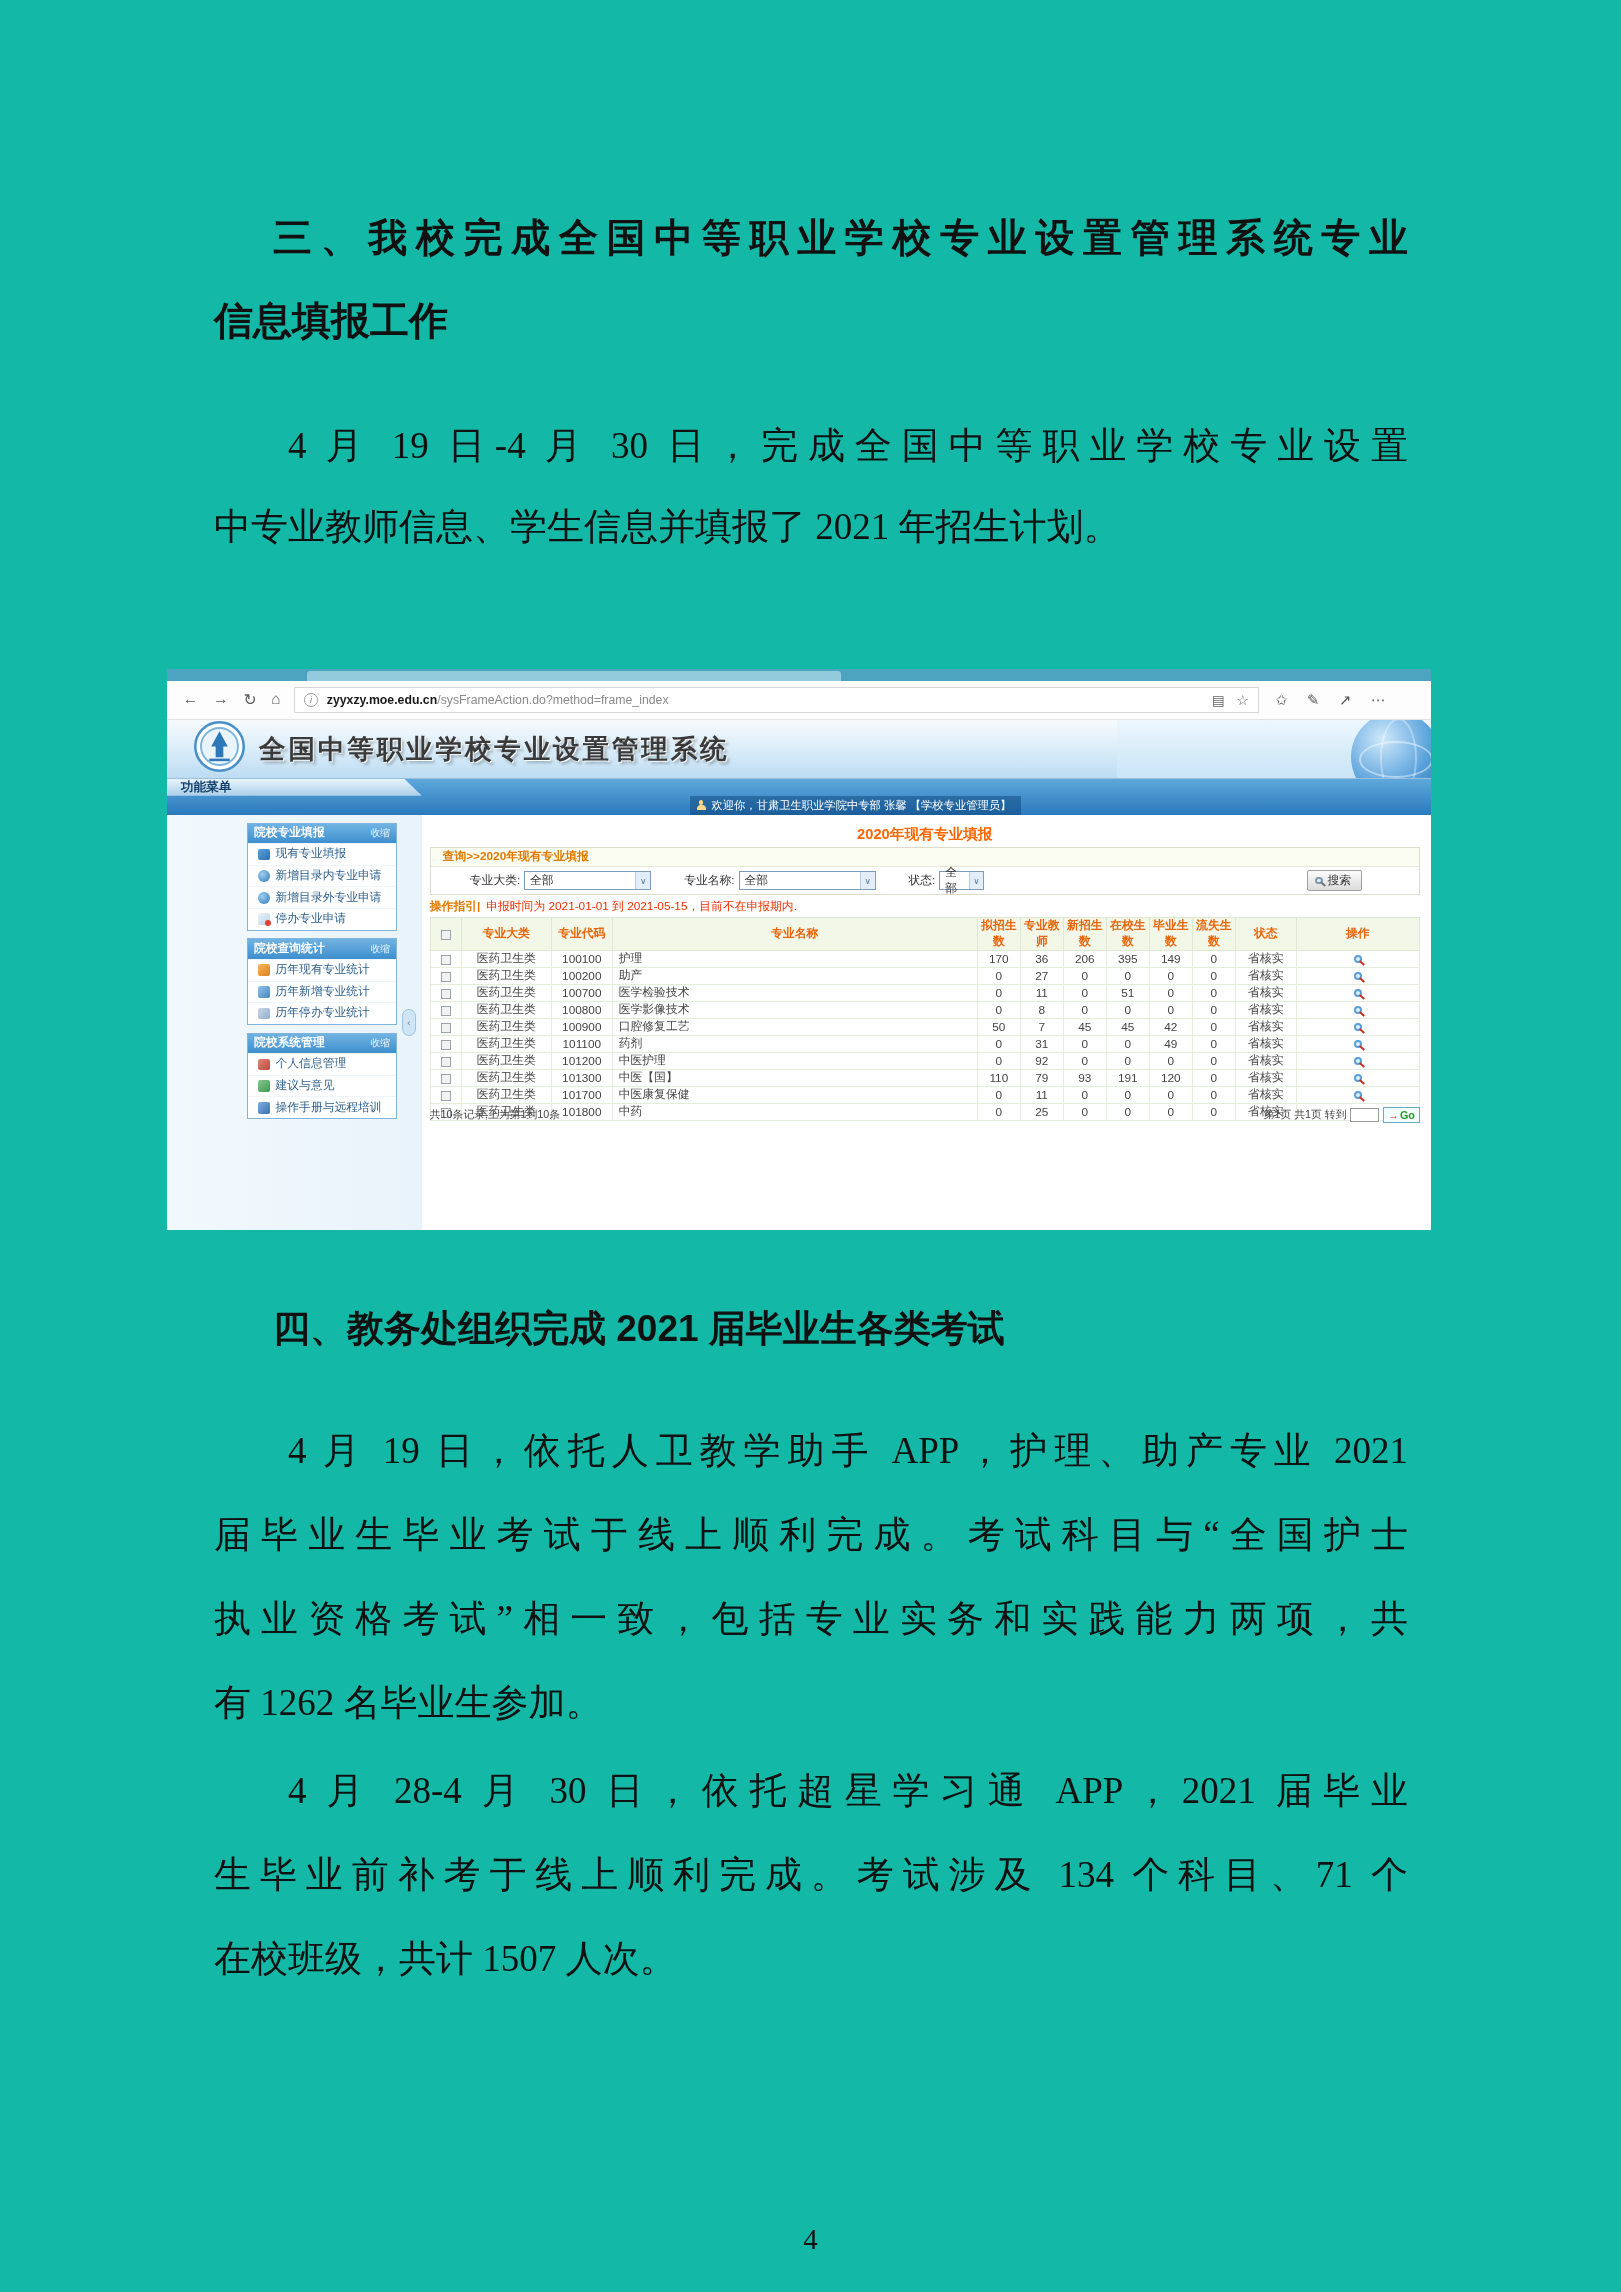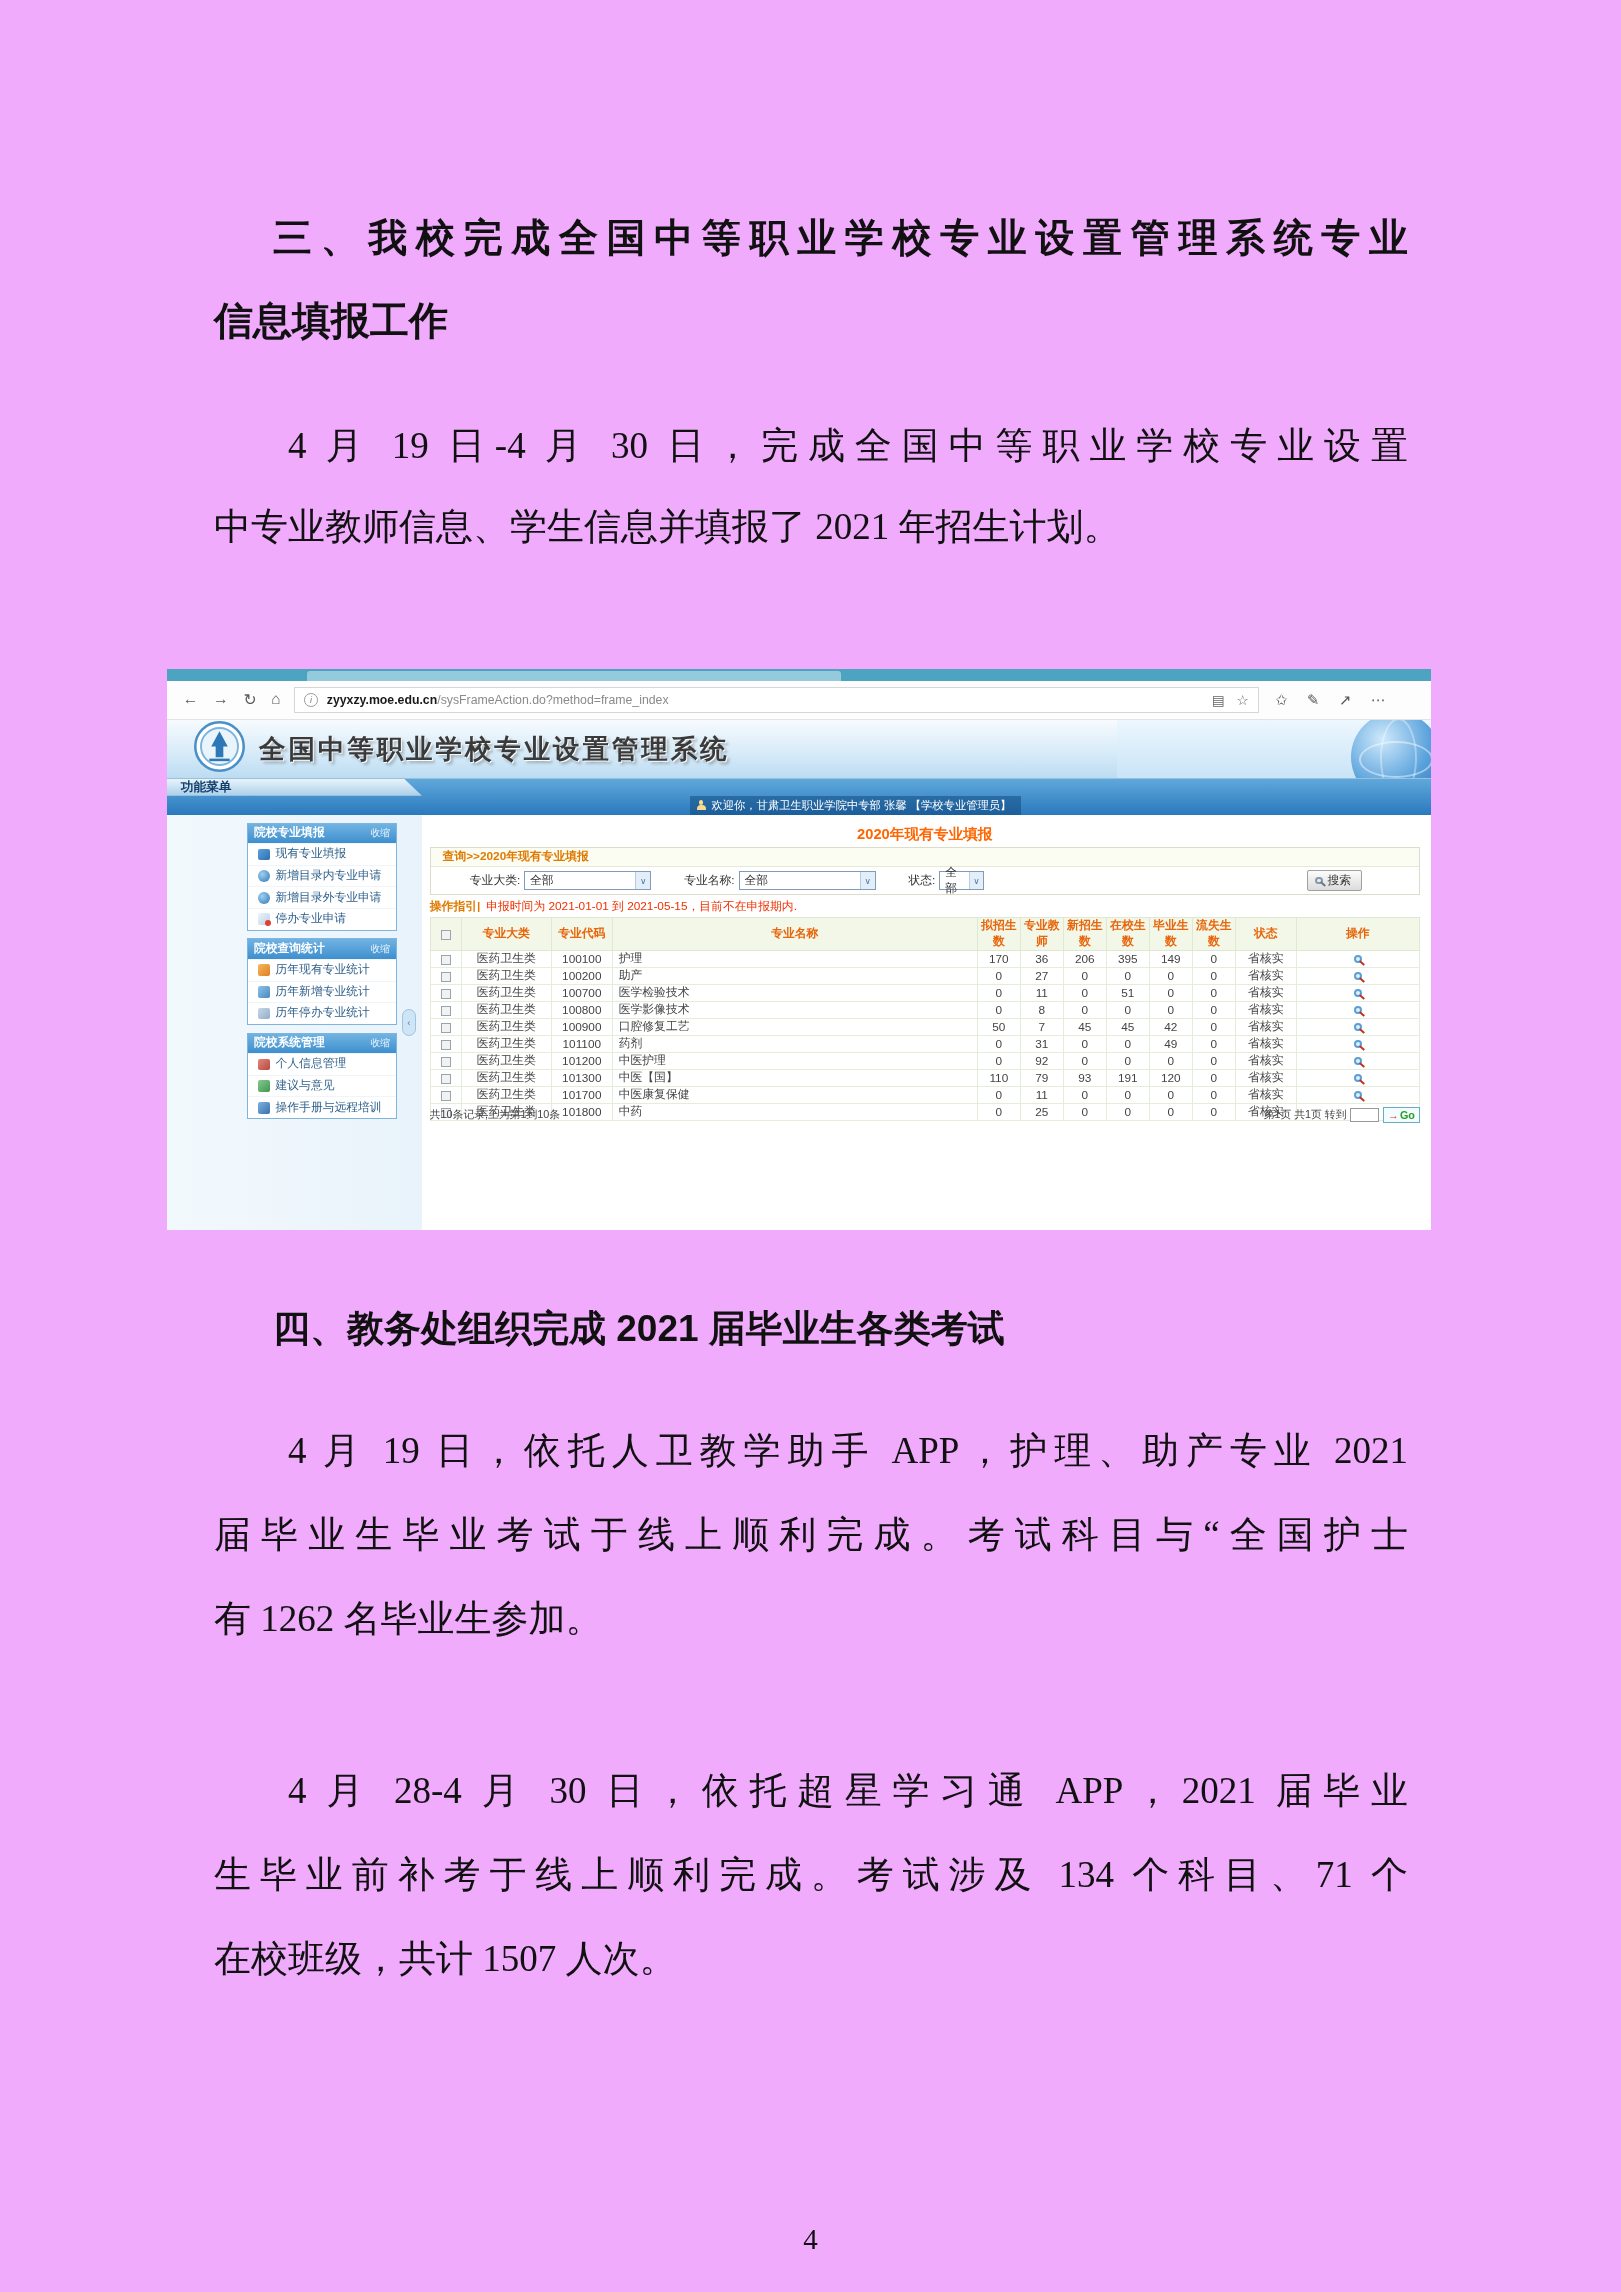--- a/index.html
+++ b/index.html
@@ -1,17 +1,17 @@
 <!DOCTYPE html>
 <html><head>
 <meta charset="utf-8">
 <style>
   * { margin:0; padding:0; box-sizing:border-box; }
   body { background:#888; }
-  .page { position:relative; width:1621px; height:2293px; background:#f0abfc; margin:0 auto;
+  .page { position:relative; width:1621px; height:2293px; background:#14b8a6; margin:0 auto;
           font-family:"Liberation Serif", serif; color:#111; overflow:hidden; }
 
   
   .docblock { position:absolute; left:214px; width:1194px; }
   .docblock > div { text-align:justify; text-align-last:justify; }
   .docblock > div:last-child { text-align-last:left; }
   .h3 { top:196px; font-size:39px; font-weight:bold; line-height:83px;
         font-family:"Liberation Sans", sans-serif; }
   .h3 > div:first-child { text-indent:59px; }
   .p3 { top:405px; font-size:37px; line-height:81px; }
@@ -533,20 +533,21 @@
     </div>
   </div>
 
   <div class="docblock h4">
     <div>四、教务处组织完成 2021 届毕业生各类考试</div>
   </div>
 
   <div class="docblock p4a">
       <div>4 月 19 日，依托人卫教学助手 APP，护理、助产专业 2021</div>
       <div>届毕业生毕业考试于线上顺利完成。考试科目与“全国护士</div>
+      <div>执业资格考试”相一致，包括专业实务和实践能力两项，共</div>
       <div>有 1262 名毕业生参加。</div>
     </div>
 
   <div class="docblock p4b">
       <div>4 月 28-4 月 30 日，依托超星学习通 APP，2021 届毕业</div>
       <div>生毕业前补考于线上顺利完成。考试涉及 134 个科目、71 个</div>
       <div>在校班级，共计 1507 人次。</div>
     </div>
 
   <div class="pageno">4</div>

